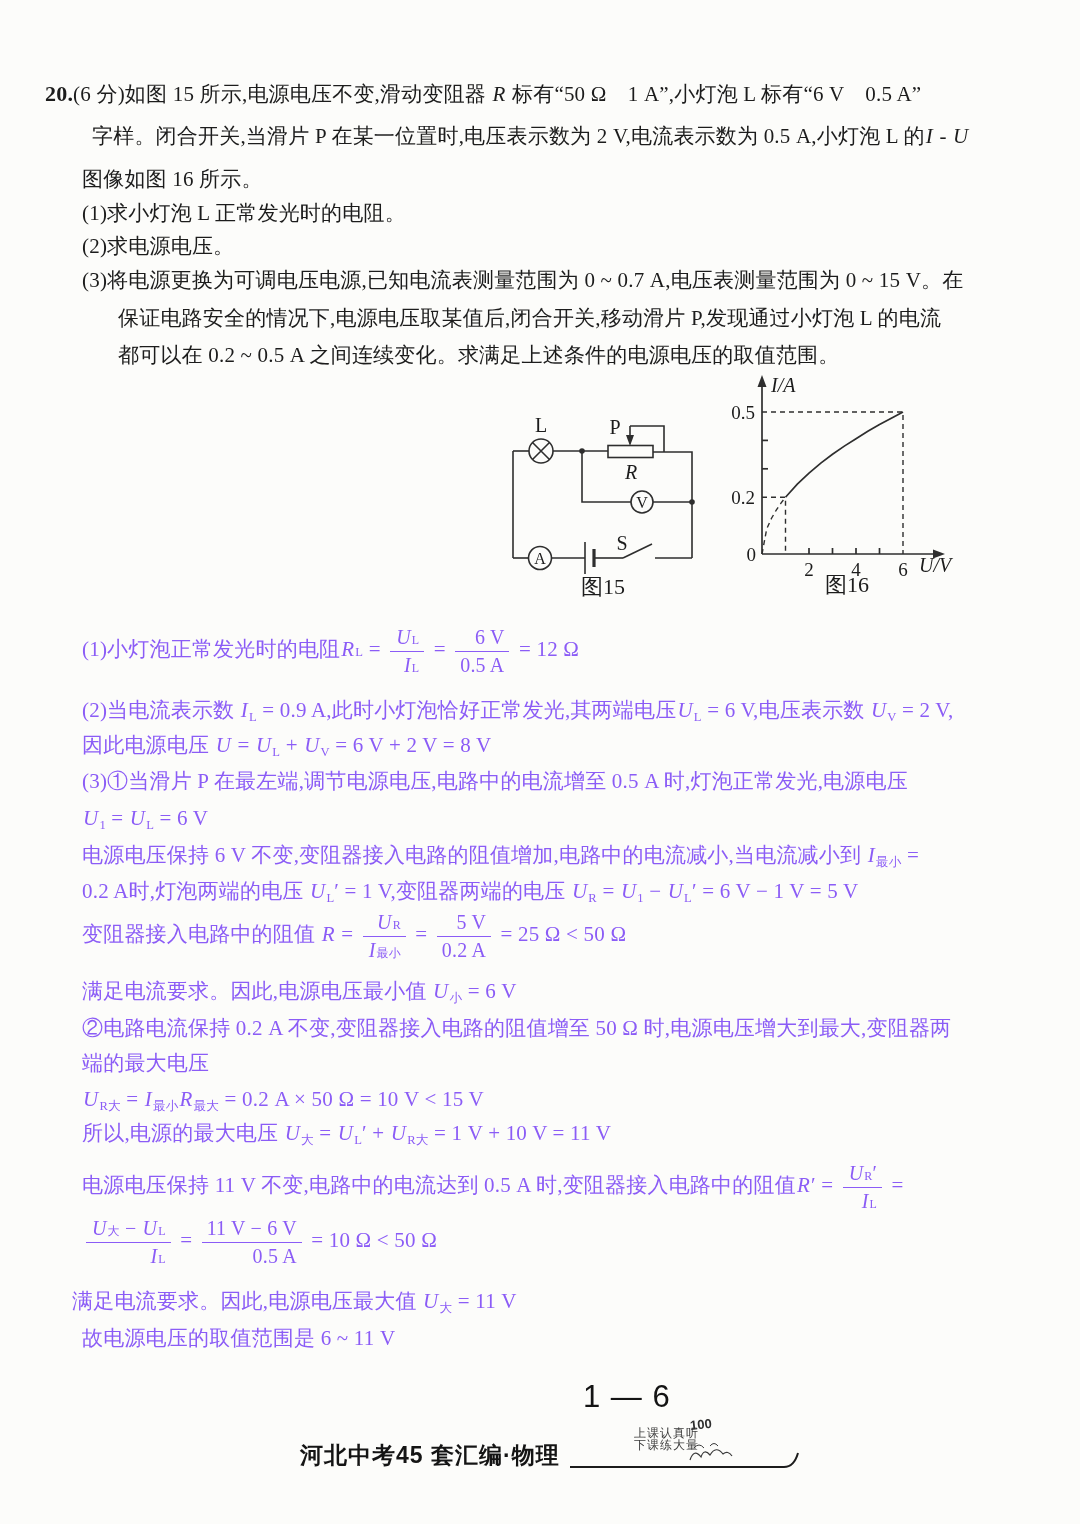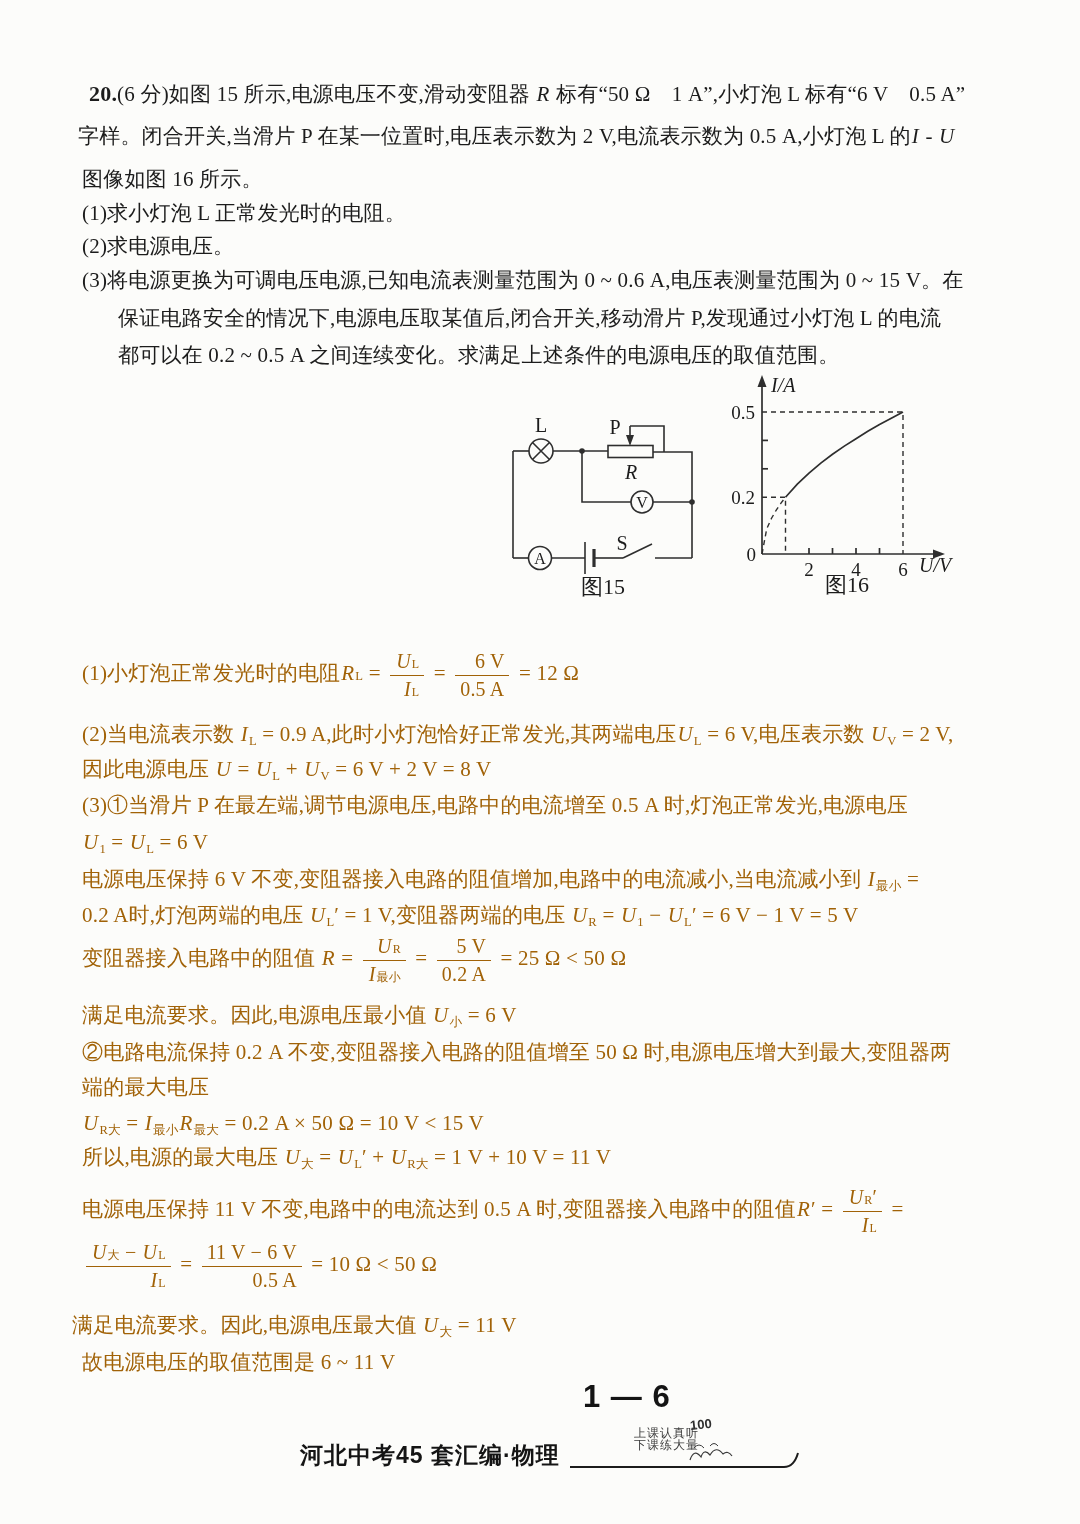--- a/index.html
+++ b/index.html
@@ -1,23 +1,23 @@
 <!DOCTYPE html>
 <html><head>
 <meta charset="utf-8">
 <style>
   html,body{margin:0;padding:0;background:#e9e9e9;}
   .page{
     position:relative;width:1080px;height:1524px;background:#fcfcfa;
     font-family:"Liberation Serif","DejaVu Serif",serif;color:#1c1c1c;overflow:hidden;
   }
   .ln{position:absolute;white-space:pre;font-size:21px;line-height:1.25;letter-spacing:.2px;}
-  .sol{color:#a16207;margin-top:24px;}
+  .sol{color:#8b5cf6;}
   .mid .t,.mid sub{vertical-align:baseline;}
-  .t.b{font-weight:bold;font-size:22px;margin-left:44px;}
+  .t.b{font-weight:bold;font-size:22px;}
   .t.var{font-style:italic;padding:0 1px;}
   sub{font-size:.6em;vertical-align:-.35em;line-height:0;}
   .frac{display:inline-block;vertical-align:middle;text-align:right;margin:0 4px;line-height:1.15;font-size:.95em;}
   .frac .fn{display:block;padding:0 5px 2px;border-bottom:1.5px solid currentColor;}
   .frac .fd{display:block;padding:2px 5px 0;}
   svg{position:absolute;overflow:visible;}
   .wire{stroke:#2e2e2e;stroke-width:1.6;fill:none;}
   .thick{stroke:#2e2e2e;stroke-width:3.2;fill:none;}
   .fillink{fill:#2e2e2e;stroke:none;}
   .cirlab{font:20px "Liberation Serif","DejaVu Serif",serif;fill:#1c1c1c;}
@@ -25,38 +25,38 @@
   .meterlab{font:16px "Liberation Serif","DejaVu Serif",serif;fill:#1c1c1c;}
   .figcap{font:22px "Liberation Serif","DejaVu Serif",serif;fill:#1c1c1c;}
   .ax{stroke:#2e2e2e;stroke-width:1.7;fill:none;}
   .curve{stroke:#2e2e2e;stroke-width:1.7;fill:none;}
   .dash{stroke:#2e2e2e;stroke-width:1.4;fill:none;stroke-dasharray:5 4;}
   .tick{font:19px "Liberation Serif","DejaVu Serif",serif;fill:#1c1c1c;}
   .axlabel{font:italic 20px "Liberation Serif","DejaVu Serif",serif;fill:#1c1c1c;}
   .f-series{position:absolute;left:300px;top:1440px;font-family:"Liberation Sans","DejaVu Sans",sans-serif;
             font-weight:700;font-size:23px;letter-spacing:1px;color:#141414;}
   .f-page{position:absolute;left:583px;top:1379px;font-family:"Liberation Sans","DejaVu Sans",sans-serif;
-          font-weight:700;font-size:31px;letter-spacing:1px;color:#141414;}
+          font-weight:400;font-size:31px;letter-spacing:1px;color:#141414;}
   .f-slogan{position:absolute;left:634px;top:1428px;font-family:"Liberation Sans","DejaVu Sans",sans-serif;
             font-size:12px;line-height:11.5px;color:#3a3a3a;letter-spacing:1px;}
   .f-score{position:absolute;left:690px;top:1417px;font-family:"Liberation Sans","DejaVu Sans",sans-serif;
            font-weight:700;font-size:13px;color:#2e2e2e;transform:rotate(-6deg);}
 </style>
 </head>
 <body>
 
 <div class="page">
 
   <div>
     <div class="ln" style="top:80px;left:45px"><span class="t b">20.</span><span class="t">(6 分)如图 15 所示,电源电压不变,滑动变阻器 </span><span class="t var">R</span><span class="t"> 标有“50 Ω　1 A”,小灯泡 L 标有“6 V　0.5 A”</span></div>
-    <div class="ln" style="top:123px;left:78px"><span class="t">字样。闭合开关,当滑片 P 在某一位置时,电压表示数为 2 V,电流表示数为 0.5 A,小灯泡 L 的</span><span class="t var">I</span><span class="t"> - </span><span class="t var">U</span></div>
+    <div class="ln" style="top:123px;left:92px"><span class="t">字样。闭合开关,当滑片 P 在某一位置时,电压表示数为 2 V,电流表示数为 0.5 A,小灯泡 L 的</span><span class="t var">I</span><span class="t"> - </span><span class="t var">U</span></div>
     <div class="ln" style="top:166px;left:82px"><span class="t">图像如图 16 所示。</span></div>
     <div class="ln" style="top:200px;left:82px"><span class="t">(1)求小灯泡 L 正常发光时的电阻。</span></div>
     <div class="ln" style="top:233px;left:82px"><span class="t">(2)求电源电压。</span></div>
-    <div class="ln" style="top:267px;left:82px"><span class="t">(3)将电源更换为可调电压电源,已知电流表测量范围为 0 ~ 0.6 A,电压表测量范围为 0 ~ 15 V。在</span></div>
+    <div class="ln" style="top:267px;left:82px"><span class="t">(3)将电源更换为可调电压电源,已知电流表测量范围为 0 ~ 0.7 A,电压表测量范围为 0 ~ 15 V。在</span></div>
     <div class="ln" style="top:305px;left:118px"><span class="t">保证电路安全的情况下,电源电压取某值后,闭合开关,移动滑片 P,发现通过小灯泡 L 的电流</span></div>
     <div class="ln" style="top:342px;left:118px"><span class="t">都可以在 0.2 ~ 0.5 A 之间连续变化。求满足上述条件的电源电压的取值范围。</span></div>
   </div>
 
   <svg style="left:505px;top:416px" width="200" height="192" viewBox="0 0 200 192">
     <g>
       <path class="wire" d="M8 35 H24"></path>
       <path class="wire" d="M48 35 H103"></path>
       <path class="wire" d="M8 35 V142"></path>
       <path class="wire" d="M125 10 H159 V36"></path>

